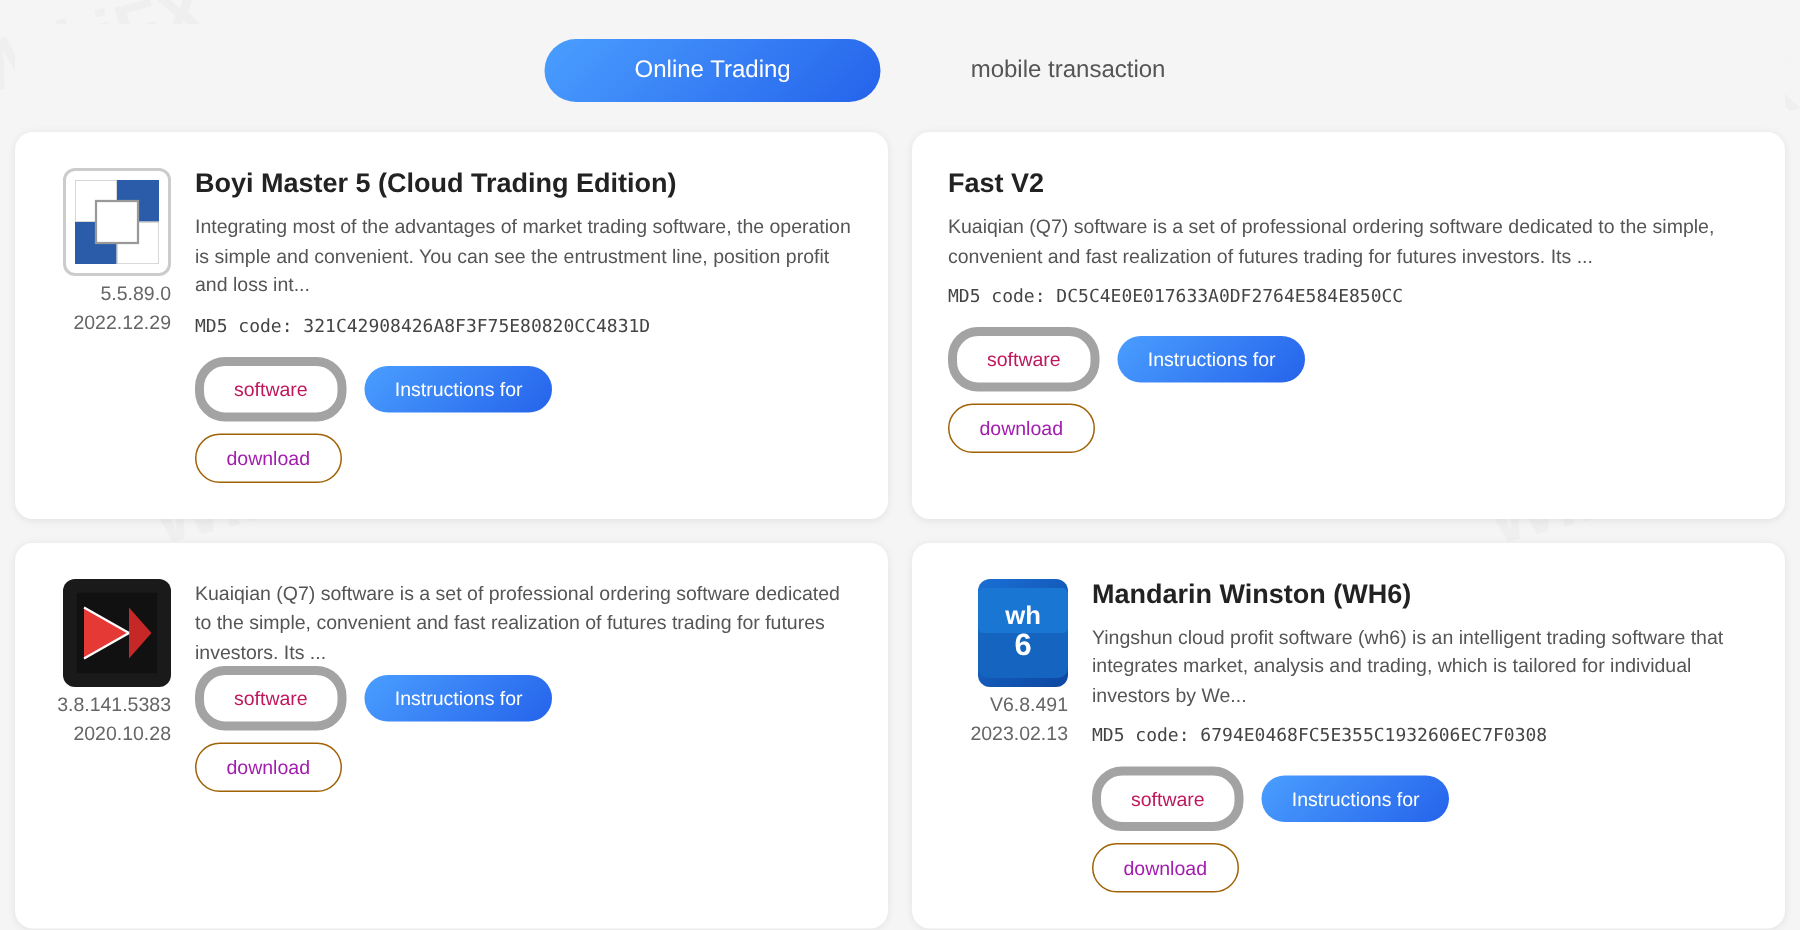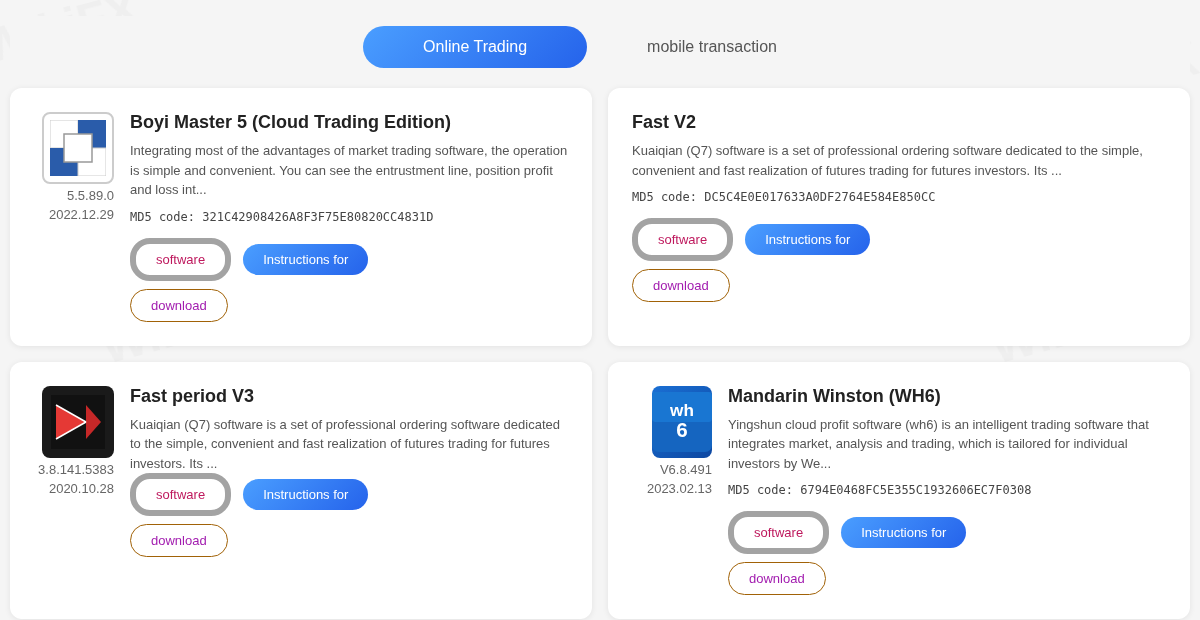--- a/index.html
+++ b/index.html
@@ -288,21 +288,20 @@
               <polygon points="5,10 35,27 5,44" fill="#e53935"></polygon>
               <polygon points="35,10 50,27 35,44" fill="#c62828"></polygon>
               <line x1="5" y1="10" x2="35" y2="27" stroke="white" stroke-width="1.5"></line>
               <line x1="5" y1="44" x2="35" y2="27" stroke="white" stroke-width="1.5"></line>
             </svg>
           </div>
           <div class="card-version">3.8.141.5383</div>
           <div class="card-date">2020.10.28</div>
         </div>
         <div class="card-right-section">
-          <div class="card-title">Fast period V3</div>
           <div class="card-description">Kuaiqian (Q7) software is a set of professional ordering software dedicated to the simple, convenient and fast realization of futures trading for futures investors. Its ...</div>
           <div class="card-actions">
             <button class="btn-software">software</button>
             <button class="btn-instructions">Instructions for</button>
           </div>
           <div style="margin-top:8px">
             <button class="btn-download">download</button>
           </div>
         </div>
       </div>

